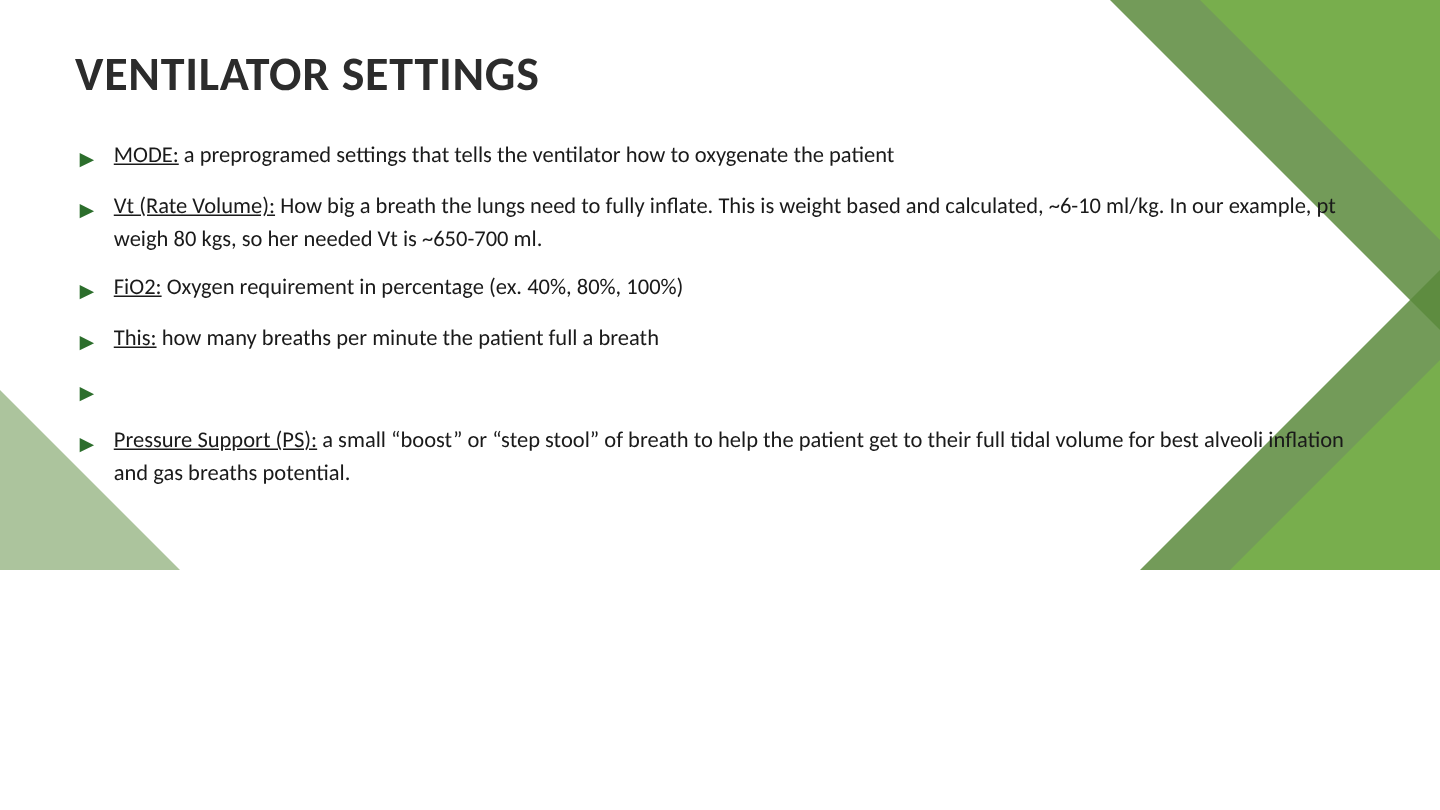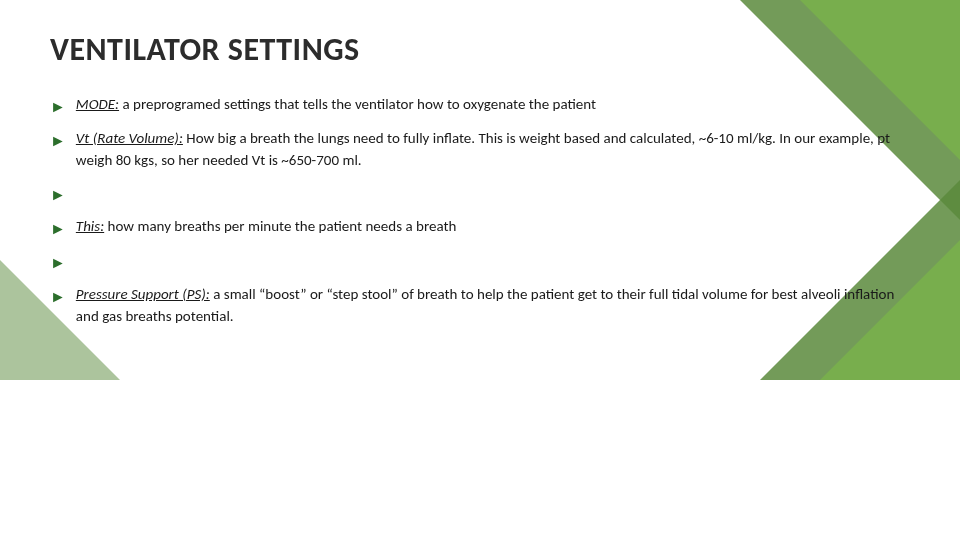--- a/index.html
+++ b/index.html
@@ -119,21 +119,20 @@
       font-weight: bold;
     }
 
     .bullet-text {
       flex: 1;
     }
 
     .term {
       text-decoration: underline;
       font-weight: normal;
-      font-style: italic;
     }
 
     .bullet-item-last {
       margin-bottom: 0;
     }
   </style>
 </head>
 <body>
 
 <div class="slide">
@@ -158,26 +157,29 @@
 
       <li class="bullet-item">
         <span class="bullet-arrow">►</span>
         <span class="bullet-text">
           <span class="term">Vt (Rate Volume):</span><span> How big a breath the lungs need to fully inflate.  This is weight based and calculated, ~6-10 ml/kg.  In our example, pt weigh 80 kgs, so her needed Vt is ~650-700 ml.</span>
         </span>
       </li>
 
       <li class="bullet-item">
         <span class="bullet-arrow">►</span>
+        <span class="bullet-text">
+          <span class="term">FiO2:</span><span>  Oxygen requirement in percentage (ex. 40%, 80%, 100%)</span>
+        </span>
       </li>
 
       <li class="bullet-item">
         <span class="bullet-arrow">►</span>
         <span class="bullet-text">
-          <span class="term">This:</span><span> how many breaths per minute the patient needs a breath</span>
+          <span class="term">This:</span><span> how many breaths per minute the patient full a breath</span>
         </span>
       </li>
 
       <li class="bullet-item">
         <span class="bullet-arrow">►</span>
       </li>
 
       <li class="bullet-item bullet-item-last">
         <span class="bullet-arrow">►</span>
         <span class="bullet-text">

